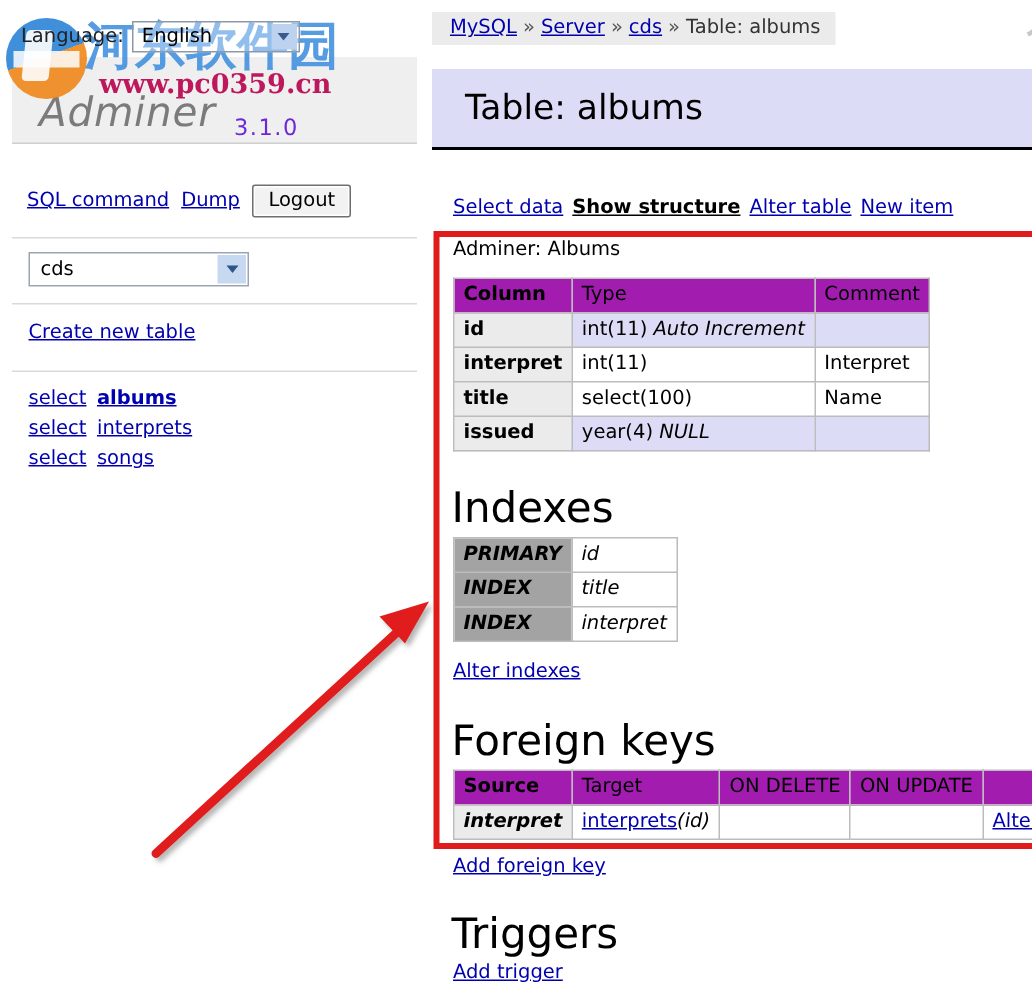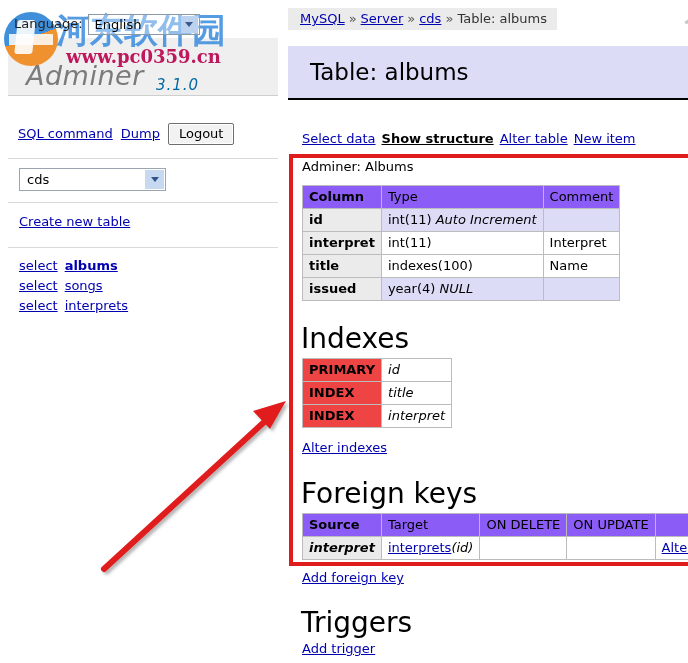--- a/index.html
+++ b/index.html
@@ -162,23 +162,22 @@
     font-style: italic;
     font-size: 27px;
     color: #7b7b7b;
     font-family: "DejaVu Sans", "Liberation Sans", sans-serif;
     letter-spacing: .5px;
   }
   .adminer-ver {
     position: absolute;
     left: 148px; top: 38px;
     font-size: 15px;
-    color: #0369a1;
+    color: #6d28d9;
     letter-spacing: 1px;
-    font-style: italic;
   }
 
   .side-links {
     position: absolute;
     left: 18px; top: 123px;
     white-space: nowrap;
   }
   .side-links a { margin-right: 8px; }
   .btn-logout {
     display: inline-block;
@@ -323,28 +322,29 @@
   table.grid th, table.grid td {
     border: 1px solid #bcbcbc;
     padding: 2px 6px 3px 6px;
     text-align: left;
     font-weight: normal;
     white-space: nowrap;
     vertical-align: middle;
     height: 17px;
   }
   table.grid thead th {
-    background: #8b5cf6;
+    background: #a21caf;
   }
   table.grid thead th.first {
     font-weight: bold;
   }
   table.grid td.keycell {
-    background: #ef4444;
+    background: #a3a3a3;
     font-weight: bold;
+    font-style: italic;
   }
   table.grid tr.hl td { background: #dcdcf7; }
   table.grid td.it { font-style: italic; }
   .em { font-style: italic; text-align: center; }
 
   #cols-table { position: absolute; left: 14px; top: 185px; }
   #cols-table td.c1 { background:#ebebeb; font-weight:bold; }
 
   .h2 {
     font-size: 28px;
@@ -431,24 +431,24 @@
       <a>Create new table</a>
     </div>
 
     <div class="hr" id="hr3"></div>
 
     <div class="table-list">
       <div class="row">
         <a class="sel">select</a><a class="cur">albums</a>
       </div>
       <div class="row">
-        <a class="sel">select</a><a>songs</a>
+        <a class="sel">select</a><a>interprets</a>
       </div>
       <div class="row">
-        <a class="sel">select</a><a>interprets</a>
+        <a class="sel">select</a><a>songs</a>
       </div>
     </div>
 
   </div>
 
   <div id="content">
 
     <div class="breadcrumb">
       <a>MySQL</a><span class="sep">»</span><a>Server</a><span class="sep">»</span><a>cds</a><span class="sep">»</span><span class="cur">Table: albums</span>
     </div>
@@ -477,21 +477,21 @@
           <td><span>int(11) </span><span class="em">Auto Increment</span></td>
           <td></td>
         </tr>
         <tr>
           <td class="c1">interpret</td>
           <td><span>int(11)</span><span class="em"></span></td>
           <td>Interpret</td>
         </tr>
         <tr>
           <td class="c1">title</td>
-          <td><span>indexes(100)</span><span class="em"></span></td>
+          <td><span>select(100)</span><span class="em"></span></td>
           <td>Name</td>
         </tr>
         <tr class="hl">
           <td class="c1">issued</td>
           <td><span>year(4) </span><span class="em">NULL</span></td>
           <td></td>
         </tr>
       </tbody>
     </table>
 

